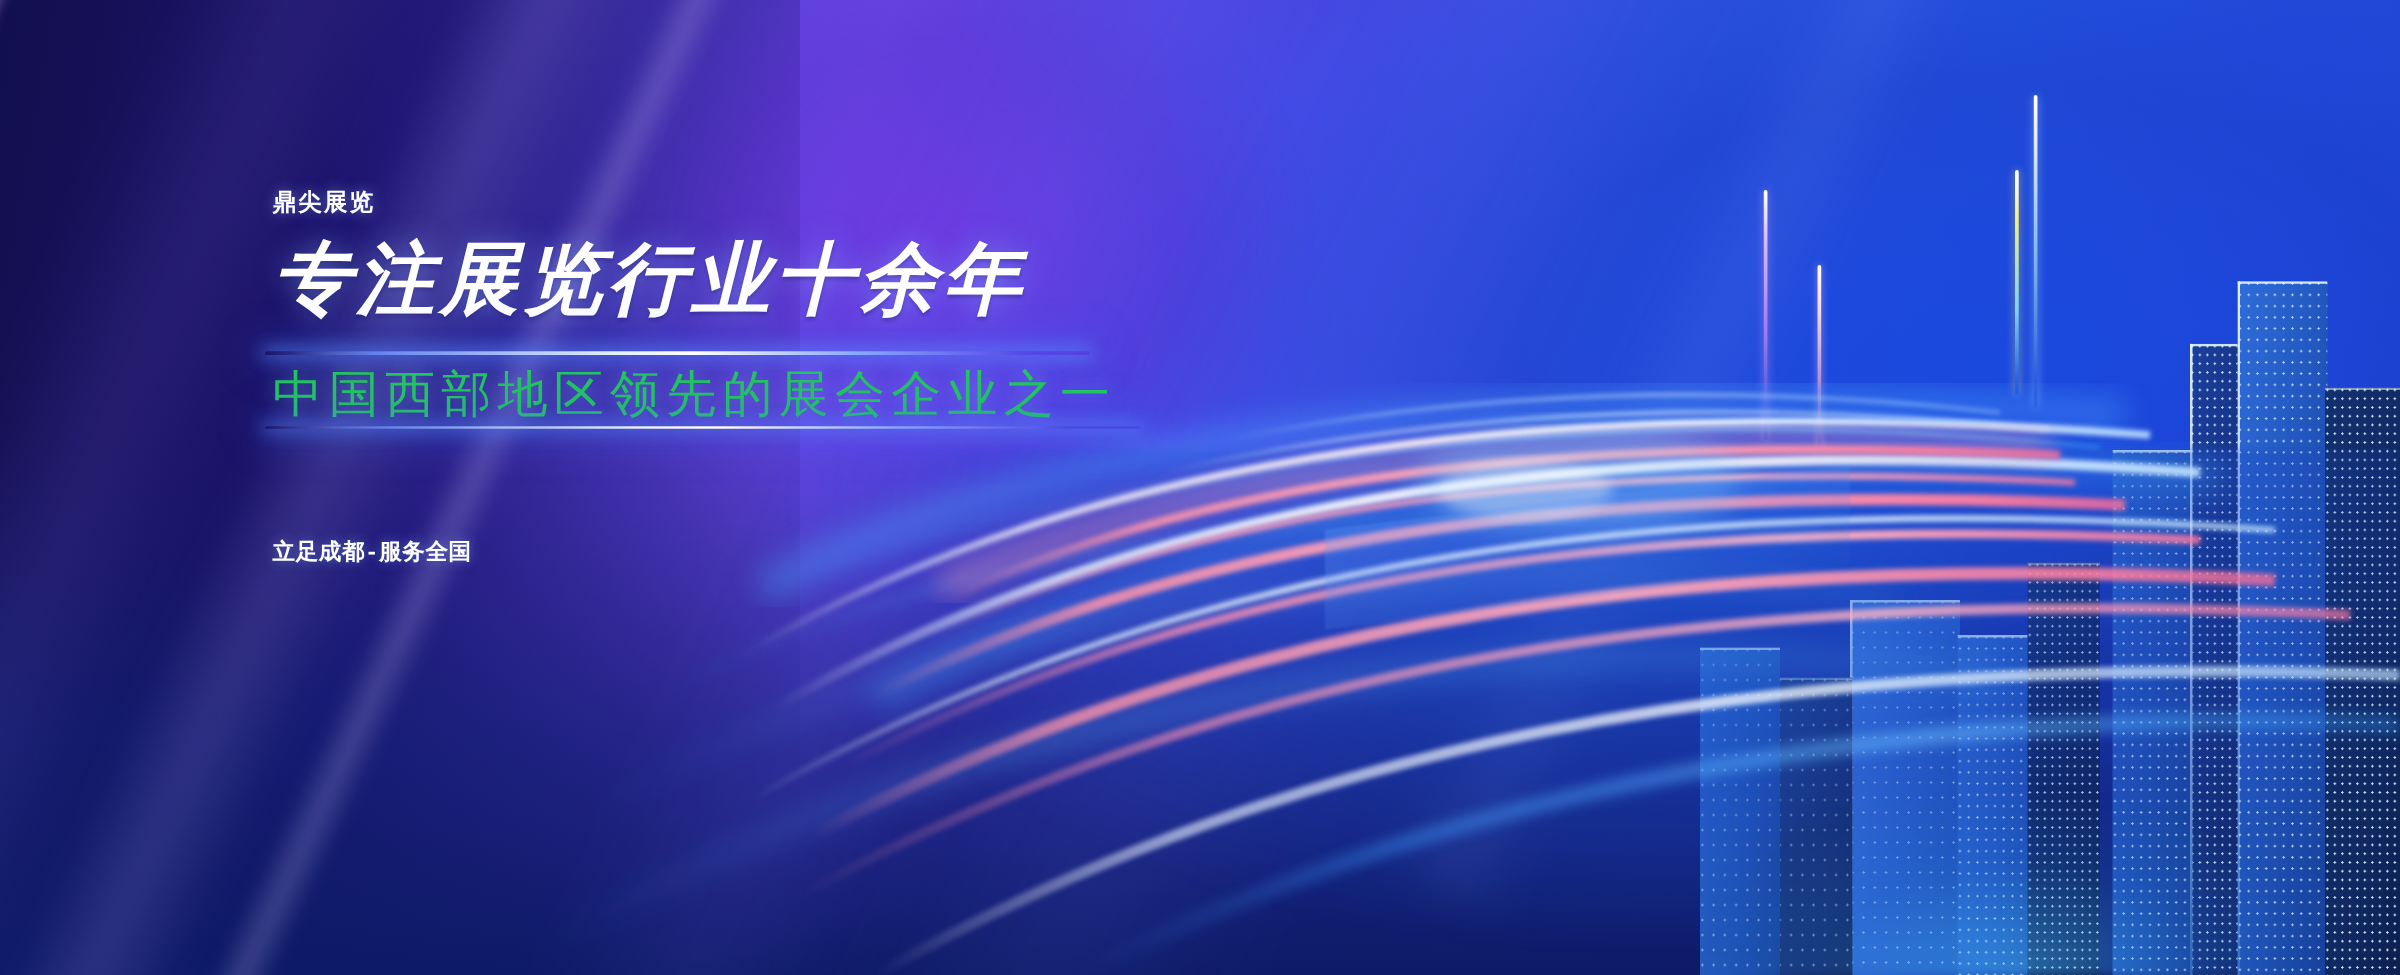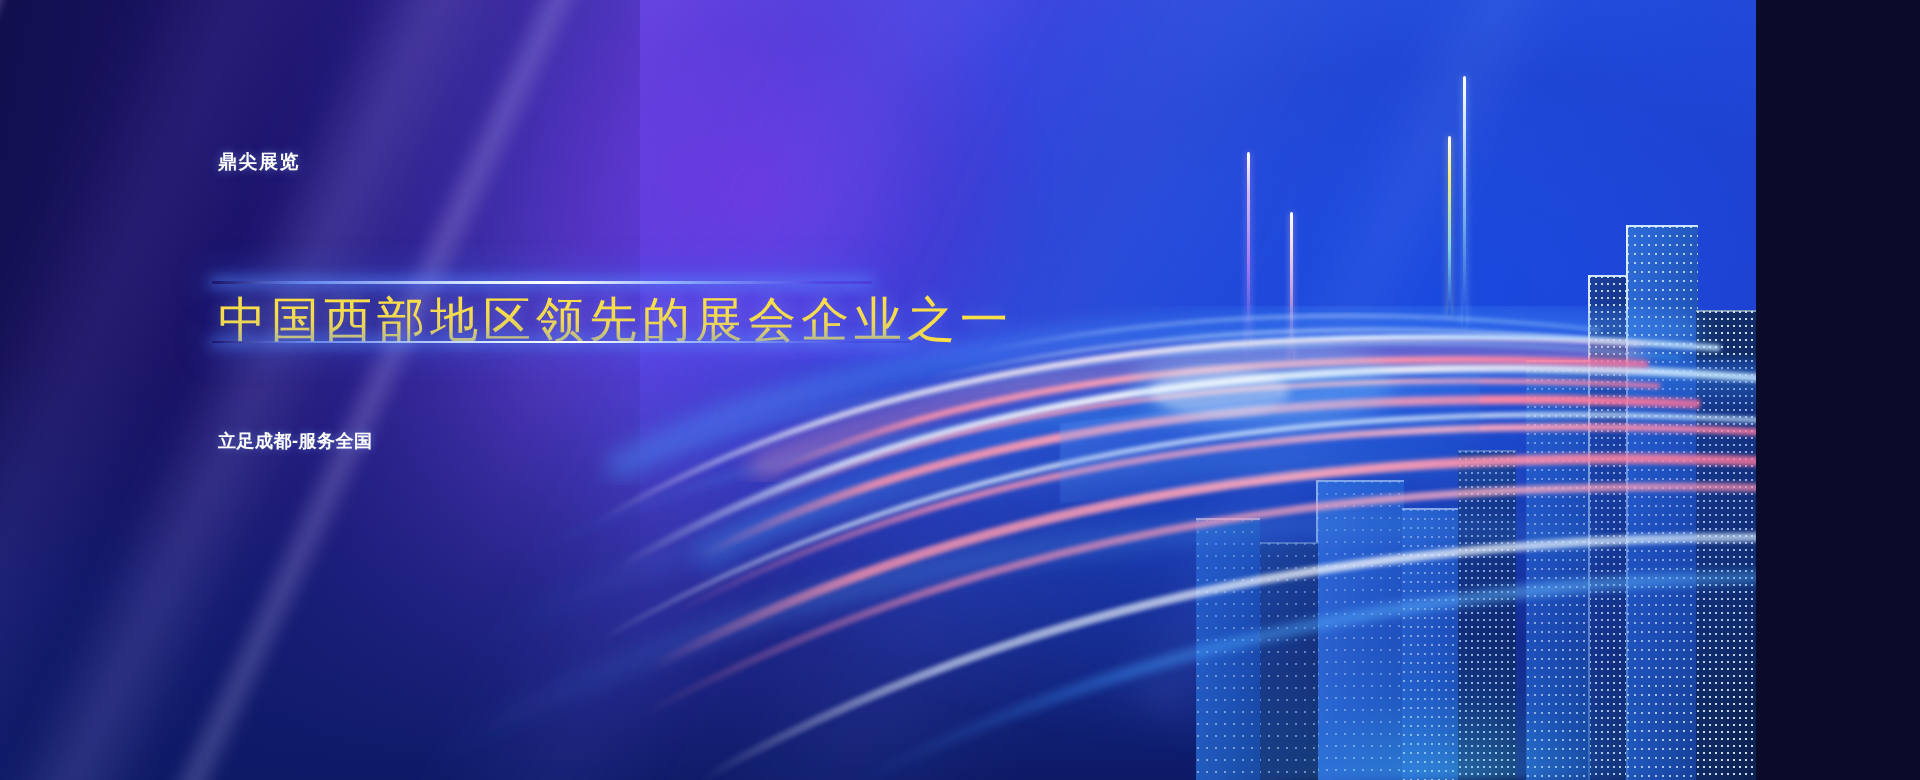--- a/index.html
+++ b/index.html
@@ -1,19 +1,19 @@
 <!DOCTYPE html>
 <html><head>
 <meta charset="utf-8">
 <style>
   html,body{margin:0;padding:0;background:#0a0a2a;}
   *{box-sizing:border-box;}
   #stage{
-    position:relative;width:1756px;height:780px;overflow:hidden;
-    font-family:Liberation Sans, sans-serif;
+    position:relative;width:1920px;height:780px;overflow:hidden;
+    font-family:Liberation Mono, monospace;
     background:#1b1a8e;
   }
 
   
   .bg-base{
     position:absolute;inset:0;
     background:
       radial-gradient(115% 95% at 78% 30%, #1a39c8 0%, #1430ae 30%, #16247f 58%, #131a5e 100%),
       linear-gradient(108deg,
         #1a1268 0%,
@@ -88,21 +88,21 @@
        rgba(255,255,255,1) 52%,
        rgba(140,180,255,.9) 72%,
        rgba(60,100,255,.25) 92%,
        rgba(40,70,220,0) 100%);
     box-shadow:0 0 14px 2px rgba(90,140,255,.85),0 0 34px 6px rgba(60,110,255,.45);
   }
   .gb1{top:281px;left:-6px;width:660px;}
   .gb2{top:341px;left:-6px;width:700px;height:2px;}
   .subline{
     position:absolute;top:288px;left:0;
-    font-size:48px;font-weight:400;color:#fde047;letter-spacing:5px;white-space:nowrap;
+    font-size:40px;font-weight:400;color:#22c55e;letter-spacing:5px;white-space:nowrap;
     text-shadow:0 0 16px rgba(140,180,255,.5);
   }
   .english{
     position:absolute;top:398px;left:0;
     font-size:16.5px;font-weight:400;color:#f2f4ff;letter-spacing:.2px;white-space:nowrap;
     text-shadow:0 0 8px rgba(120,160,255,.4);
   }
   .tagline{
     position:absolute;top:429px;left:0;
     font-size:18px;font-weight:700;color:#ffffff;letter-spacing:.5px;white-space:nowrap;
@@ -299,20 +299,23 @@
 
     <div style="position:absolute;left:0;bottom:0;width:560px;height:200px;
                 background:radial-gradient(60% 100% at 45% 100%, rgba(70,190,255,.45) 0%, rgba(40,130,235,.18) 45%, rgba(30,90,200,0) 75%);
                 filter:blur(4px);"></div>
   </div>
 
   <div class="content">
 
     <div class="brand">鼎尖展览</div>
 
+    <div class="headline-wrap">
+      <div class="headline">专注展览行业十余年</div>
+    </div>
     <div class="glow-bar gb1"></div>
 
     <div class="subline">中国西部地区领先的展会企业之一</div>
     <div class="glow-bar gb2"></div>
 
     <div class="tagline">立足成都-服务全国</div>
   </div>
 
 </div>
 

